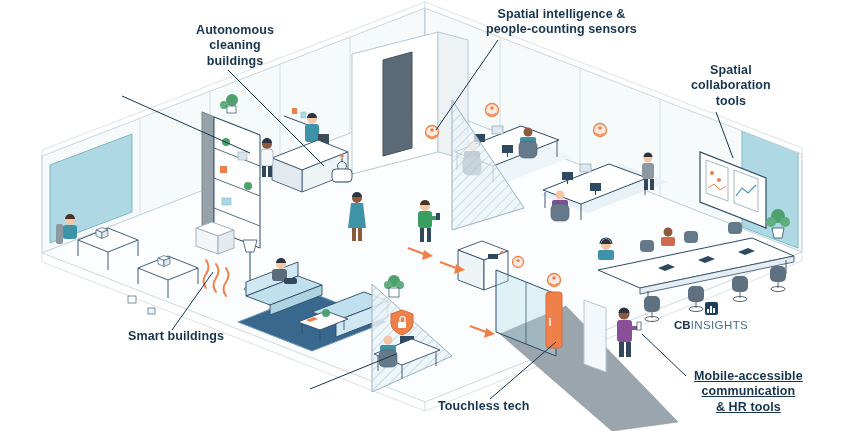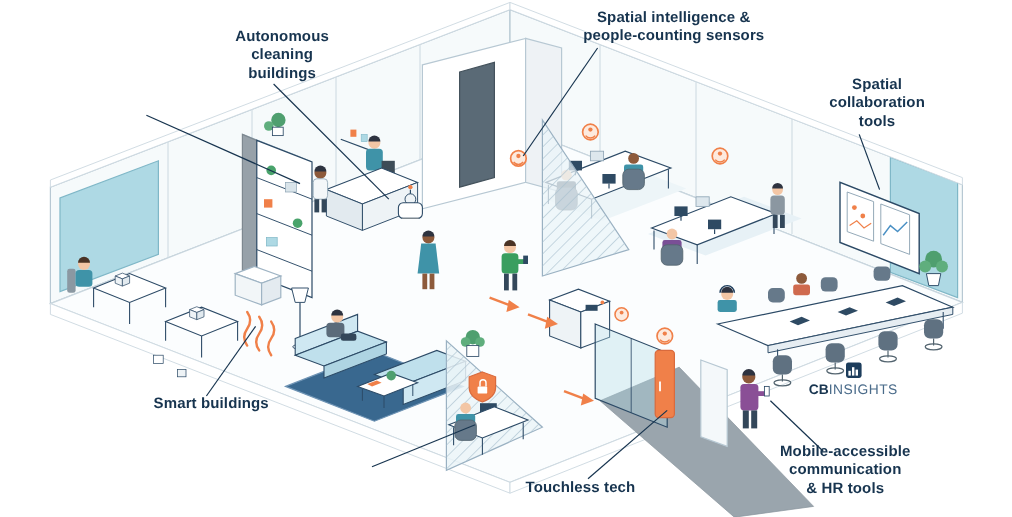--- a/index.html
+++ b/index.html
@@ -392,21 +392,21 @@
 <div class="label" style="left:196px;top:23px;">Autonomous
 cleaning
 buildings</div>
 <div class="label" style="left:486px;top:7px;">Spatial intelligence &amp;
 people-counting sensors</div>
 <div class="label" style="left:691px;top:63px;">Spatial
 collaboration
 tools</div>
 <div class="label" style="left:128px;top:329px;">Smart buildings</div>
 <div class="label" style="left:438px;top:399px;">Touchless tech</div>
-<div class="label" style="left:650px;top:369px;">Mobile-accessible
+<div class="label" style="left:694px;top:369px;text-decoration:underline;">Mobile-accessible
 communication
 &amp; HR tools</div>
 
 <div class="logo" style="left:674px;top:302px;">
   <span class="logo-icon">
         <i class="b1"></i>
         <i class="b2"></i>
         <i class="b3"></i>
       </span>
   <span><span class="bold">CB</span><span class="reg">INSIGHTS</span></span>

